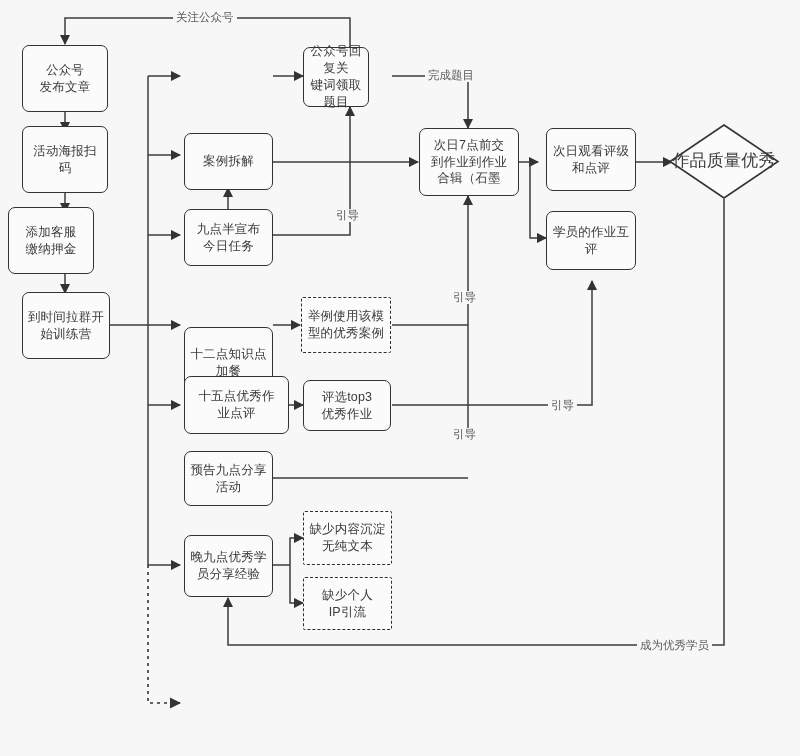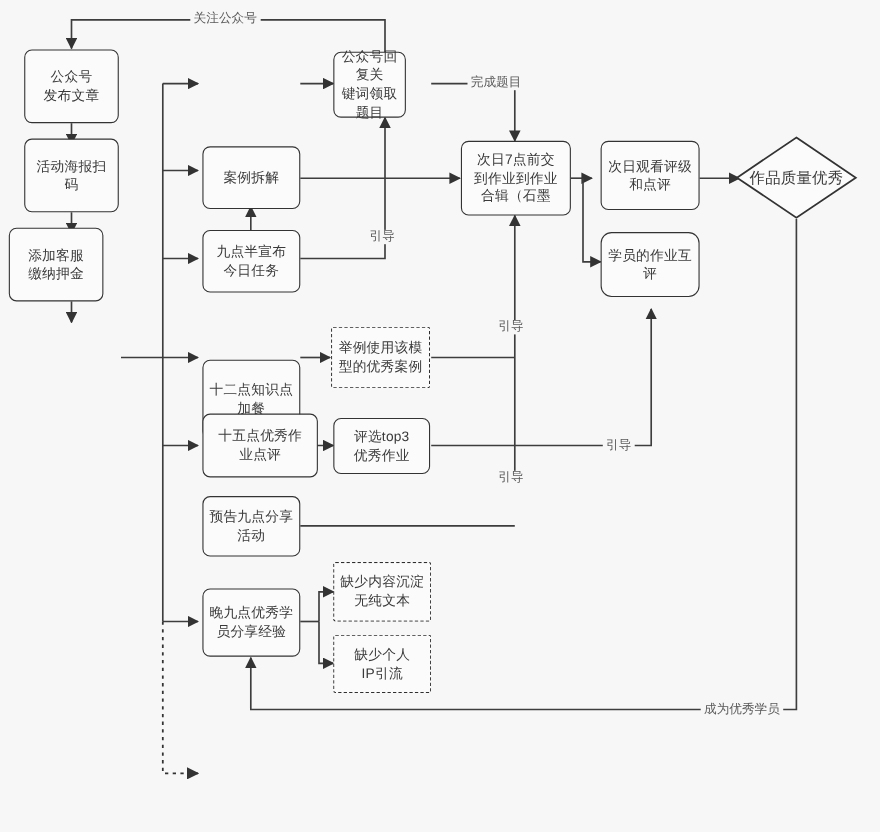--- a/index.html
+++ b/index.html
@@ -57,21 +57,21 @@
     border-radius: 0;
   }
   .diamond-shape {
     position: absolute;
     left: 0; top: 0;
     width: 100%; height: 100%;
   }
   .diamond-label {
     position: relative;
     z-index: 2;
-    font-size: 14px;
+    font-size: 17px;
     color: #3a3a3a;
   }
   .edge-label {
     position: absolute;
     font-size: 11.5px;
     color: #5a5a5a;
     background: #f7f7f7;
     padding: 0 3px;
     white-space: nowrap;
     line-height: 1.1;
@@ -149,20 +149,22 @@
   </svg>
 
   <div class="node" style="left:22px; top:45px; width:86px; height:67px;">公众号
 发布文章</div>
 
   <div class="node" style="left:22px; top:126px; width:86px; height:67px;">活动海报扫码</div>
 
   <div class="node" style="left:8px; top:207px; width:86px; height:67px;">添加客服
 缴纳押金</div>
 
+  <div class="node" style="left:22px; top:292px; width:88px; height:67px;">到时间拉群开
+始训练营</div>
 
 
   <div class="node" style="left:184px; top:133px; width:89px; height:57px;">案例拆解</div>
 
   <div class="node" style="left:184px; top:209px; width:89px; height:57px;">九点半宣布
 今日任务</div>
 
   <div class="node" style="left:184px; top:296px; width:89px; height:72px;margin-top:31px;">十二点知识点
 加餐</div>
 
@@ -191,21 +193,21 @@
 IP引流</div>
 
 
   <div class="node" style="left:419px; top:128px; width:100px; height:68px;">次日7点前交
 到作业到作业
 合辑（石墨</div>
 
   <div class="node" style="left:546px; top:128px; width:90px; height:63px;">次日观看评级
 和点评</div>
 
-  <div class="node" style="left:546px; top:211px; width:90px; height:59px;border-radius:10px;">学员的作业互
+  <div class="node" style="left:546px; top:211px; width:90px; height:59px;">学员的作业互
 评</div>
 
   <div class="node diamond" style="left:668px; top:123px; width:112px; height:77px;">
     <svg class="diamond-shape" viewBox="0 0 112 77" preserveAspectRatio="none">
       <polygon points="56,2 110,38.5 56,75 2,38.5" fill="#fbfbfb" stroke="#333333" stroke-width="1.6"></polygon>
     </svg>
     <span class="diamond-label">作品质量优秀</span>
   </div>
 
   <span class="edge-label" style="left:173px; top:11px;">关注公众号</span>

